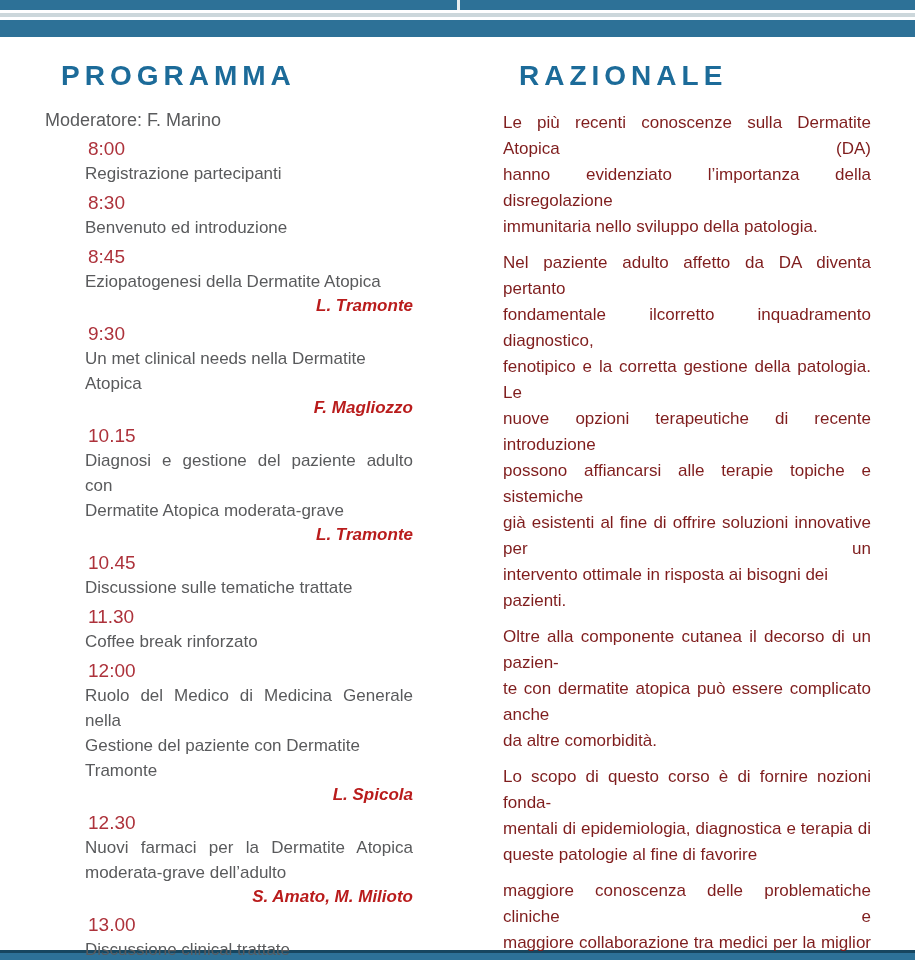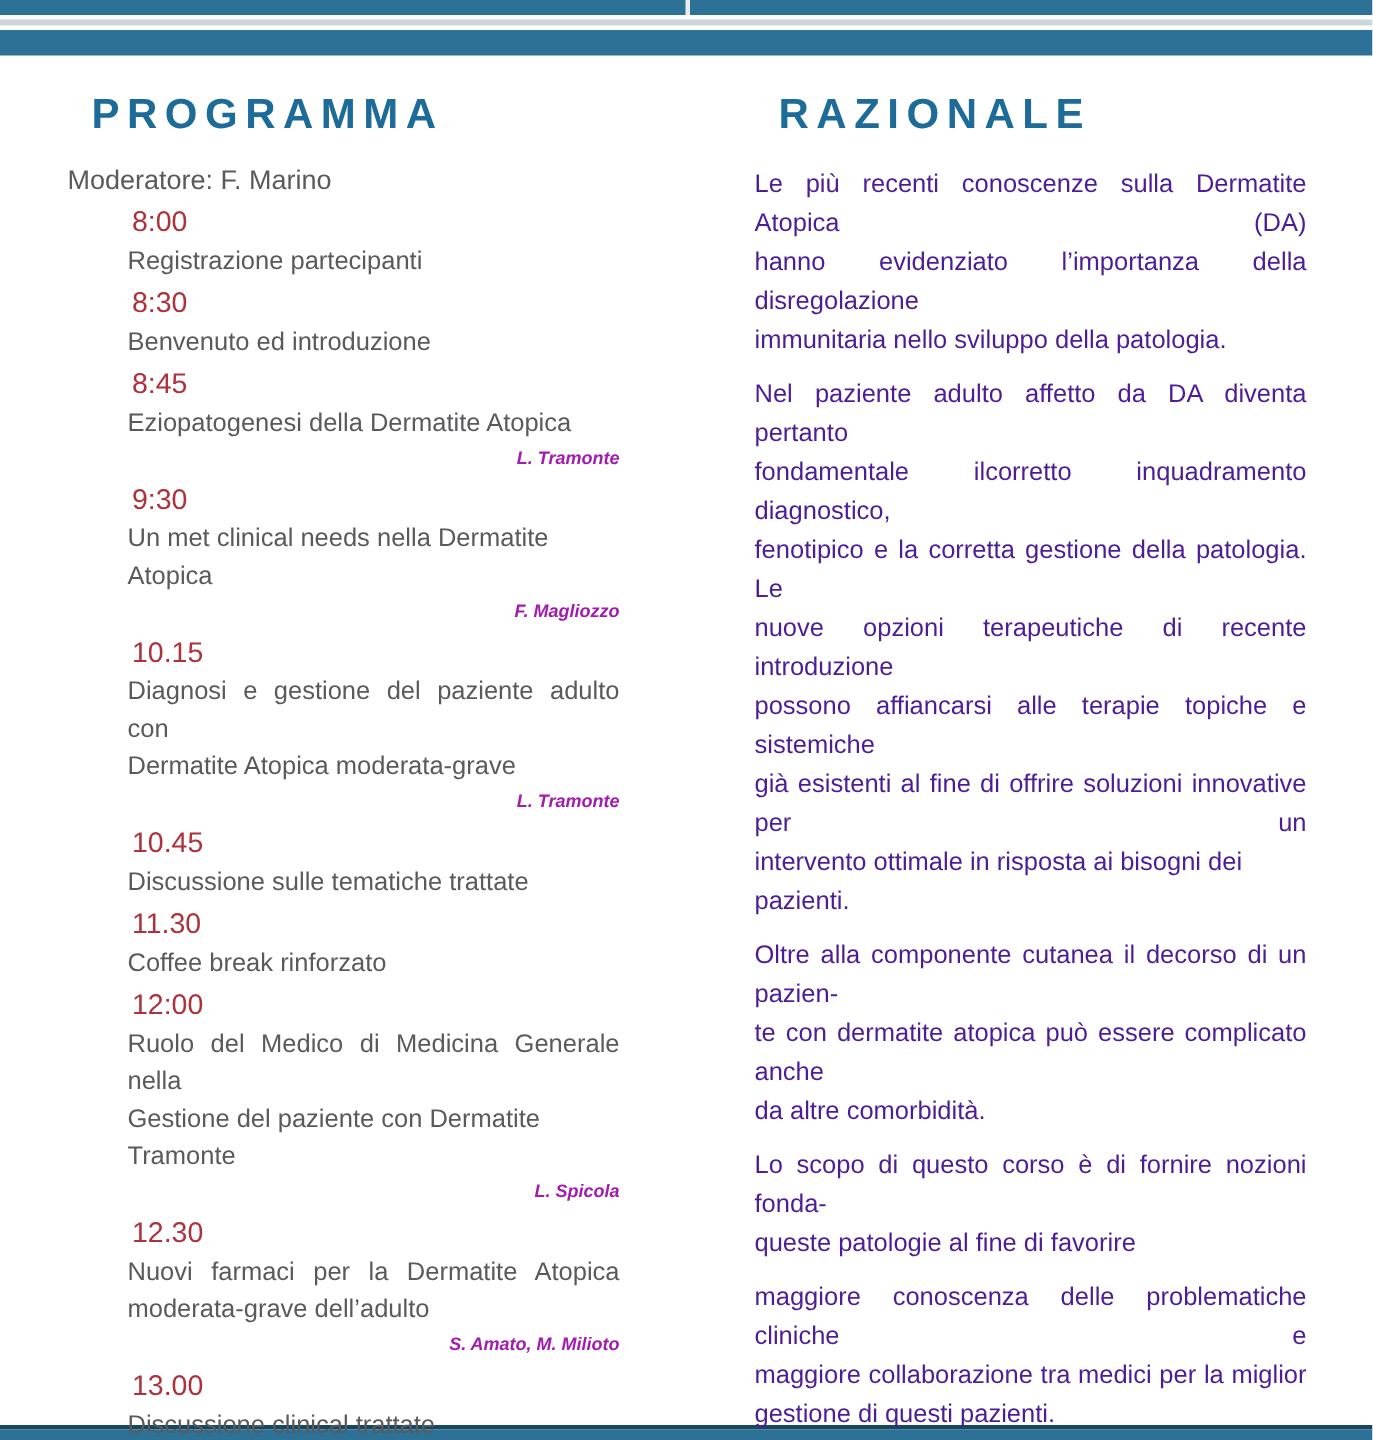--- a/index.html
+++ b/index.html
@@ -33,31 +33,31 @@
   
   .sched-item{margin-top:4px;}
   .time{
     font-size:19px;line-height:25px;color:#ad323b;margin-left:43px;
   }
   .item-body{
     margin-left:40px;
     font-size:17px;line-height:25px;color:#595a5c;
   }
   .speaker{
-    font-size:12px;line-height:23px;color:#a21caf;
+    font-size:17px;line-height:23px;color:#b91c1c;
     font-weight:700;font-style:italic;text-align:right;
   }
   .line{display:block;}
   .line.just{text-align:justify;text-align-last:justify;}
 
   
   .razionale-body{margin-top:18px;}
   .para{
     margin:0 0 10px 0;
-    font-size:17px;line-height:26px;color:#4c1d95;
+    font-size:17px;line-height:26px;color:#7f1d1d;
   }
 </style>
 </head>
 <body>
 
 <div class="bar-top-1"></div>
 <div class="bar-top-divider"></div>
 <div class="strip-gray"></div>
 <div class="bar-top-2"></div>
 <div class="bar-bottom-dark"></div>
@@ -155,20 +155,21 @@
         <span class="line just">già esistenti al fine di offrire soluzioni innovative per un</span>
         <span class="line">intervento ottimale in risposta ai bisogni dei pazienti.</span>
       </p>
       <p class="para">
         <span class="line just">Oltre alla componente cutanea il decorso di un pazien-</span>
         <span class="line just">te con dermatite atopica può essere complicato anche</span>
         <span class="line">da altre comorbidità.</span>
       </p>
       <p class="para">
         <span class="line just">Lo scopo di questo corso è di fornire nozioni fonda-</span>
+        <span class="line just">mentali di epidemiologia, diagnostica e terapia di</span>
         <span class="line">queste patologie al fine di favorire</span>
       </p>
       <p class="para">
         <span class="line just">maggiore conoscenza delle problematiche cliniche e</span>
         <span class="line just">maggiore collaborazione tra medici per la miglior</span>
         <span class="line">gestione di questi pazienti.</span>
       </p>
     </div>
 </div>
 

